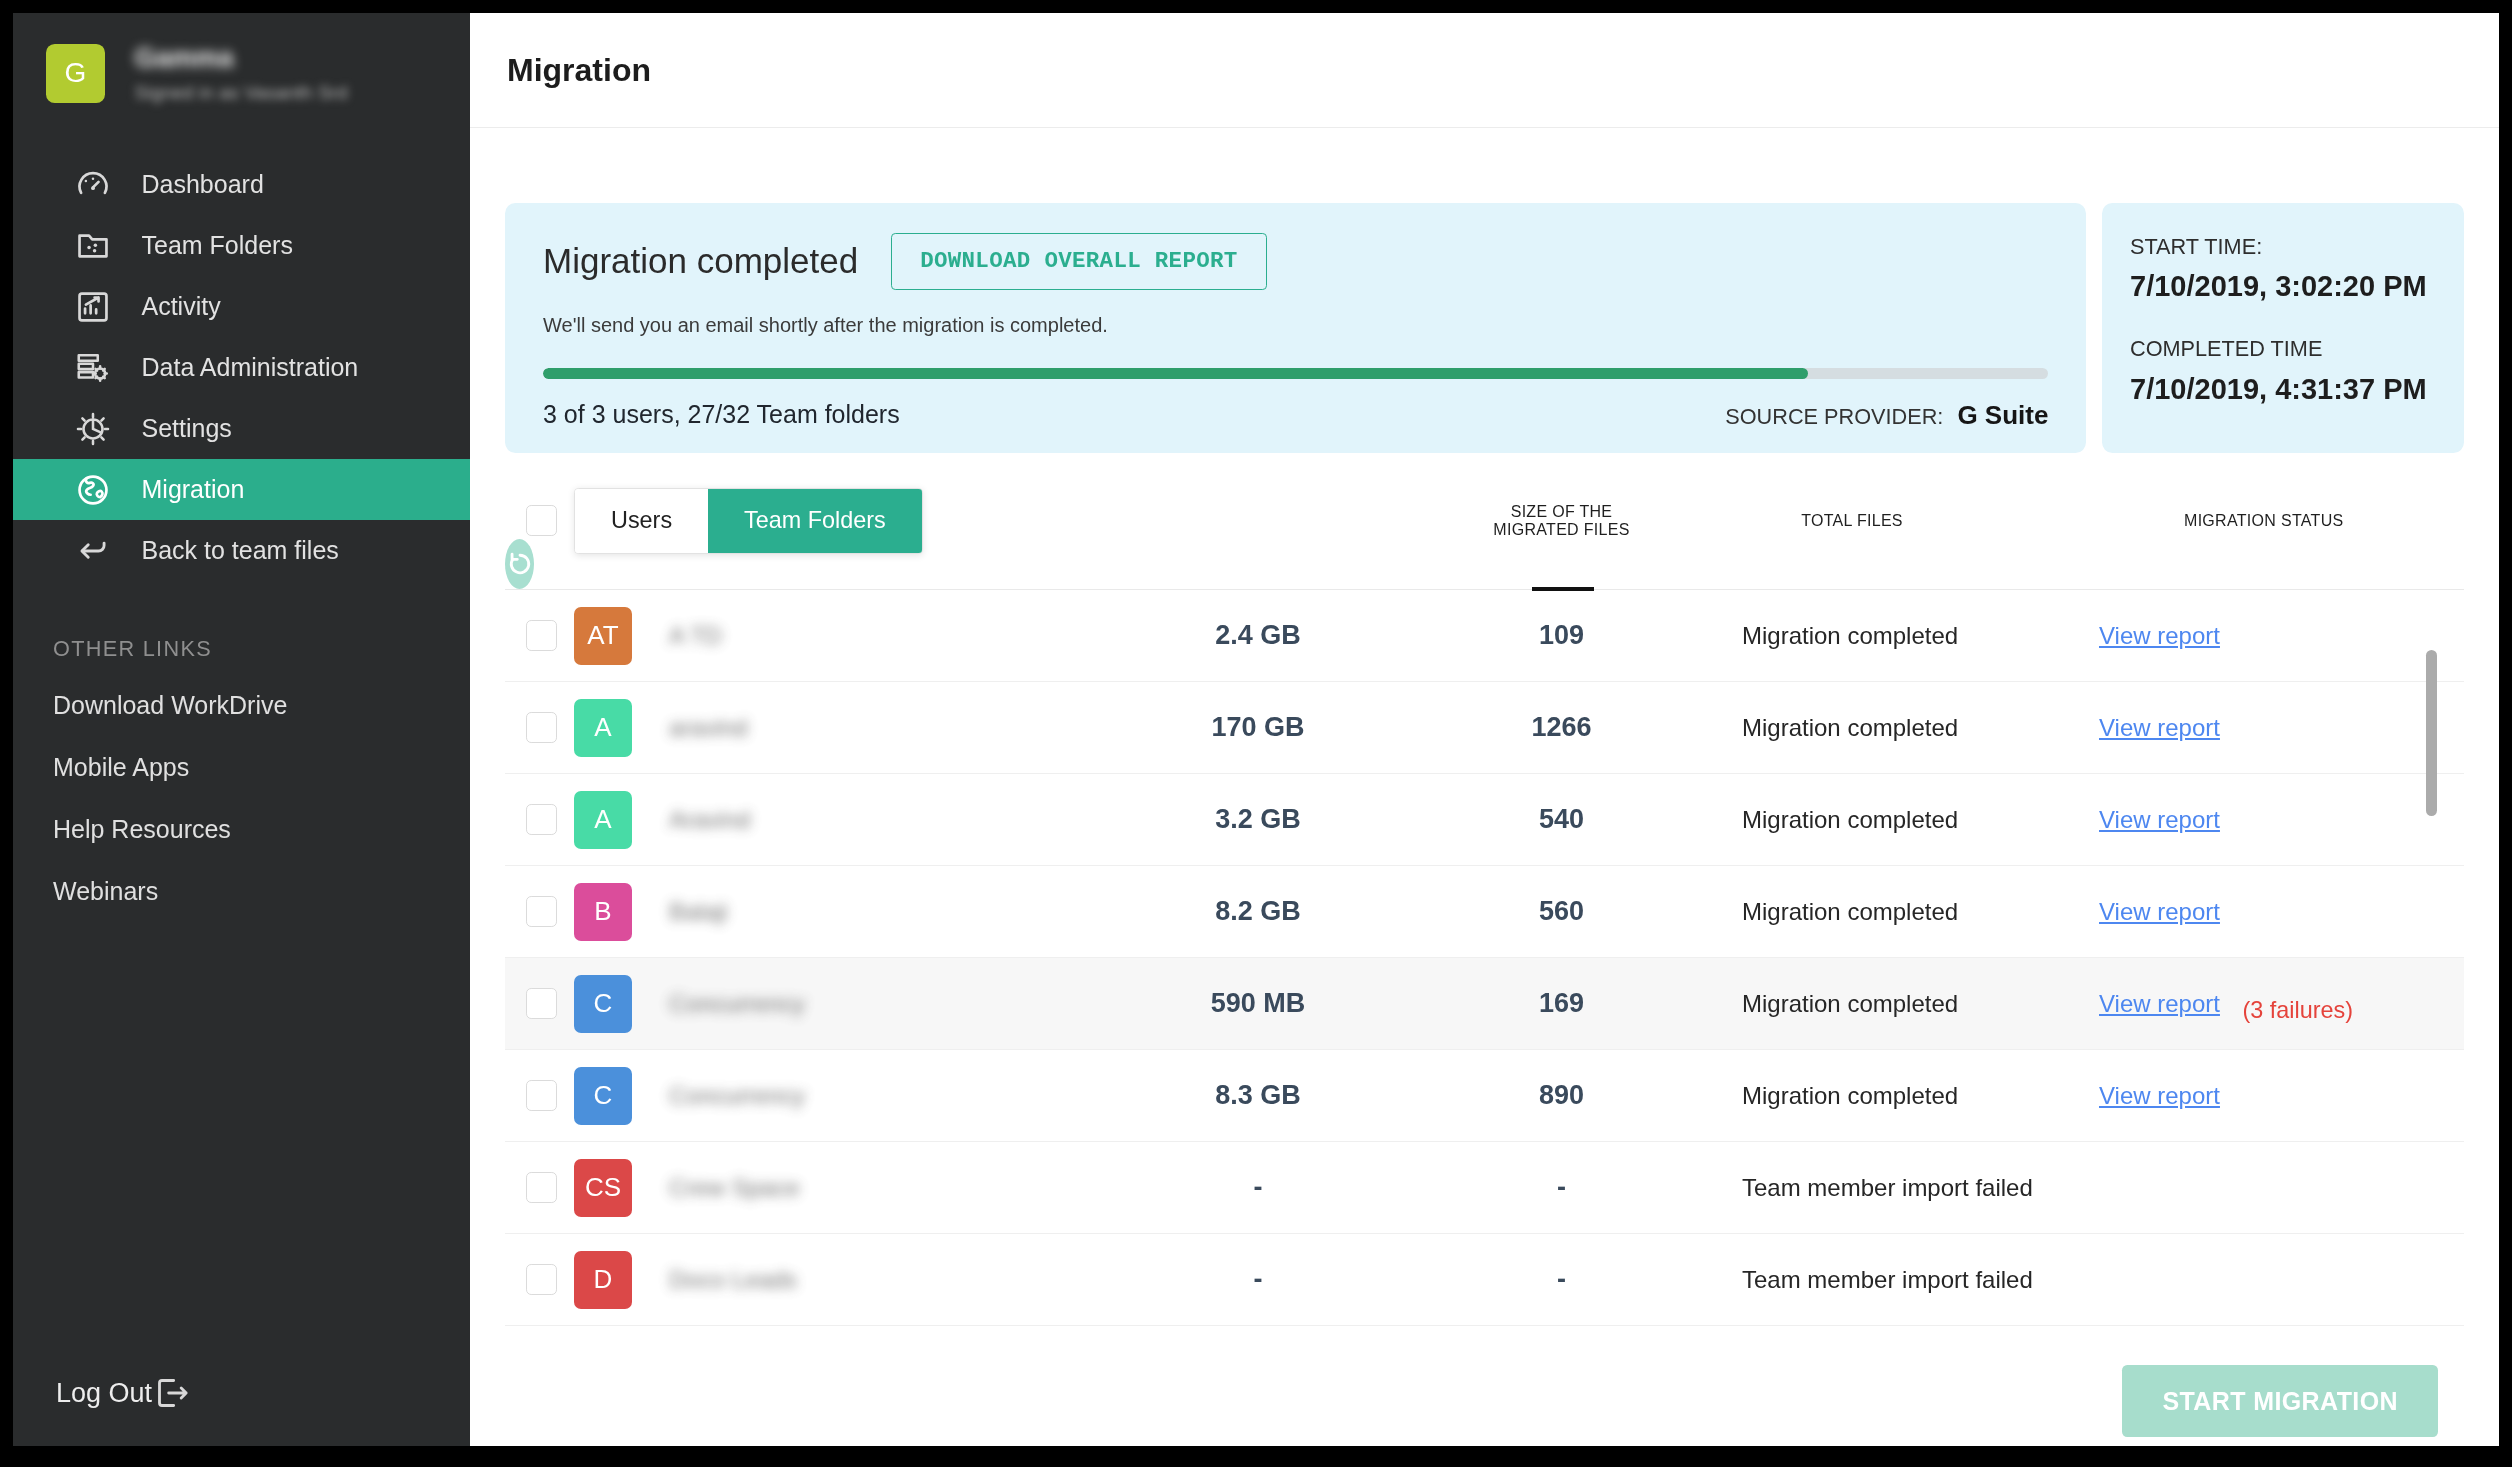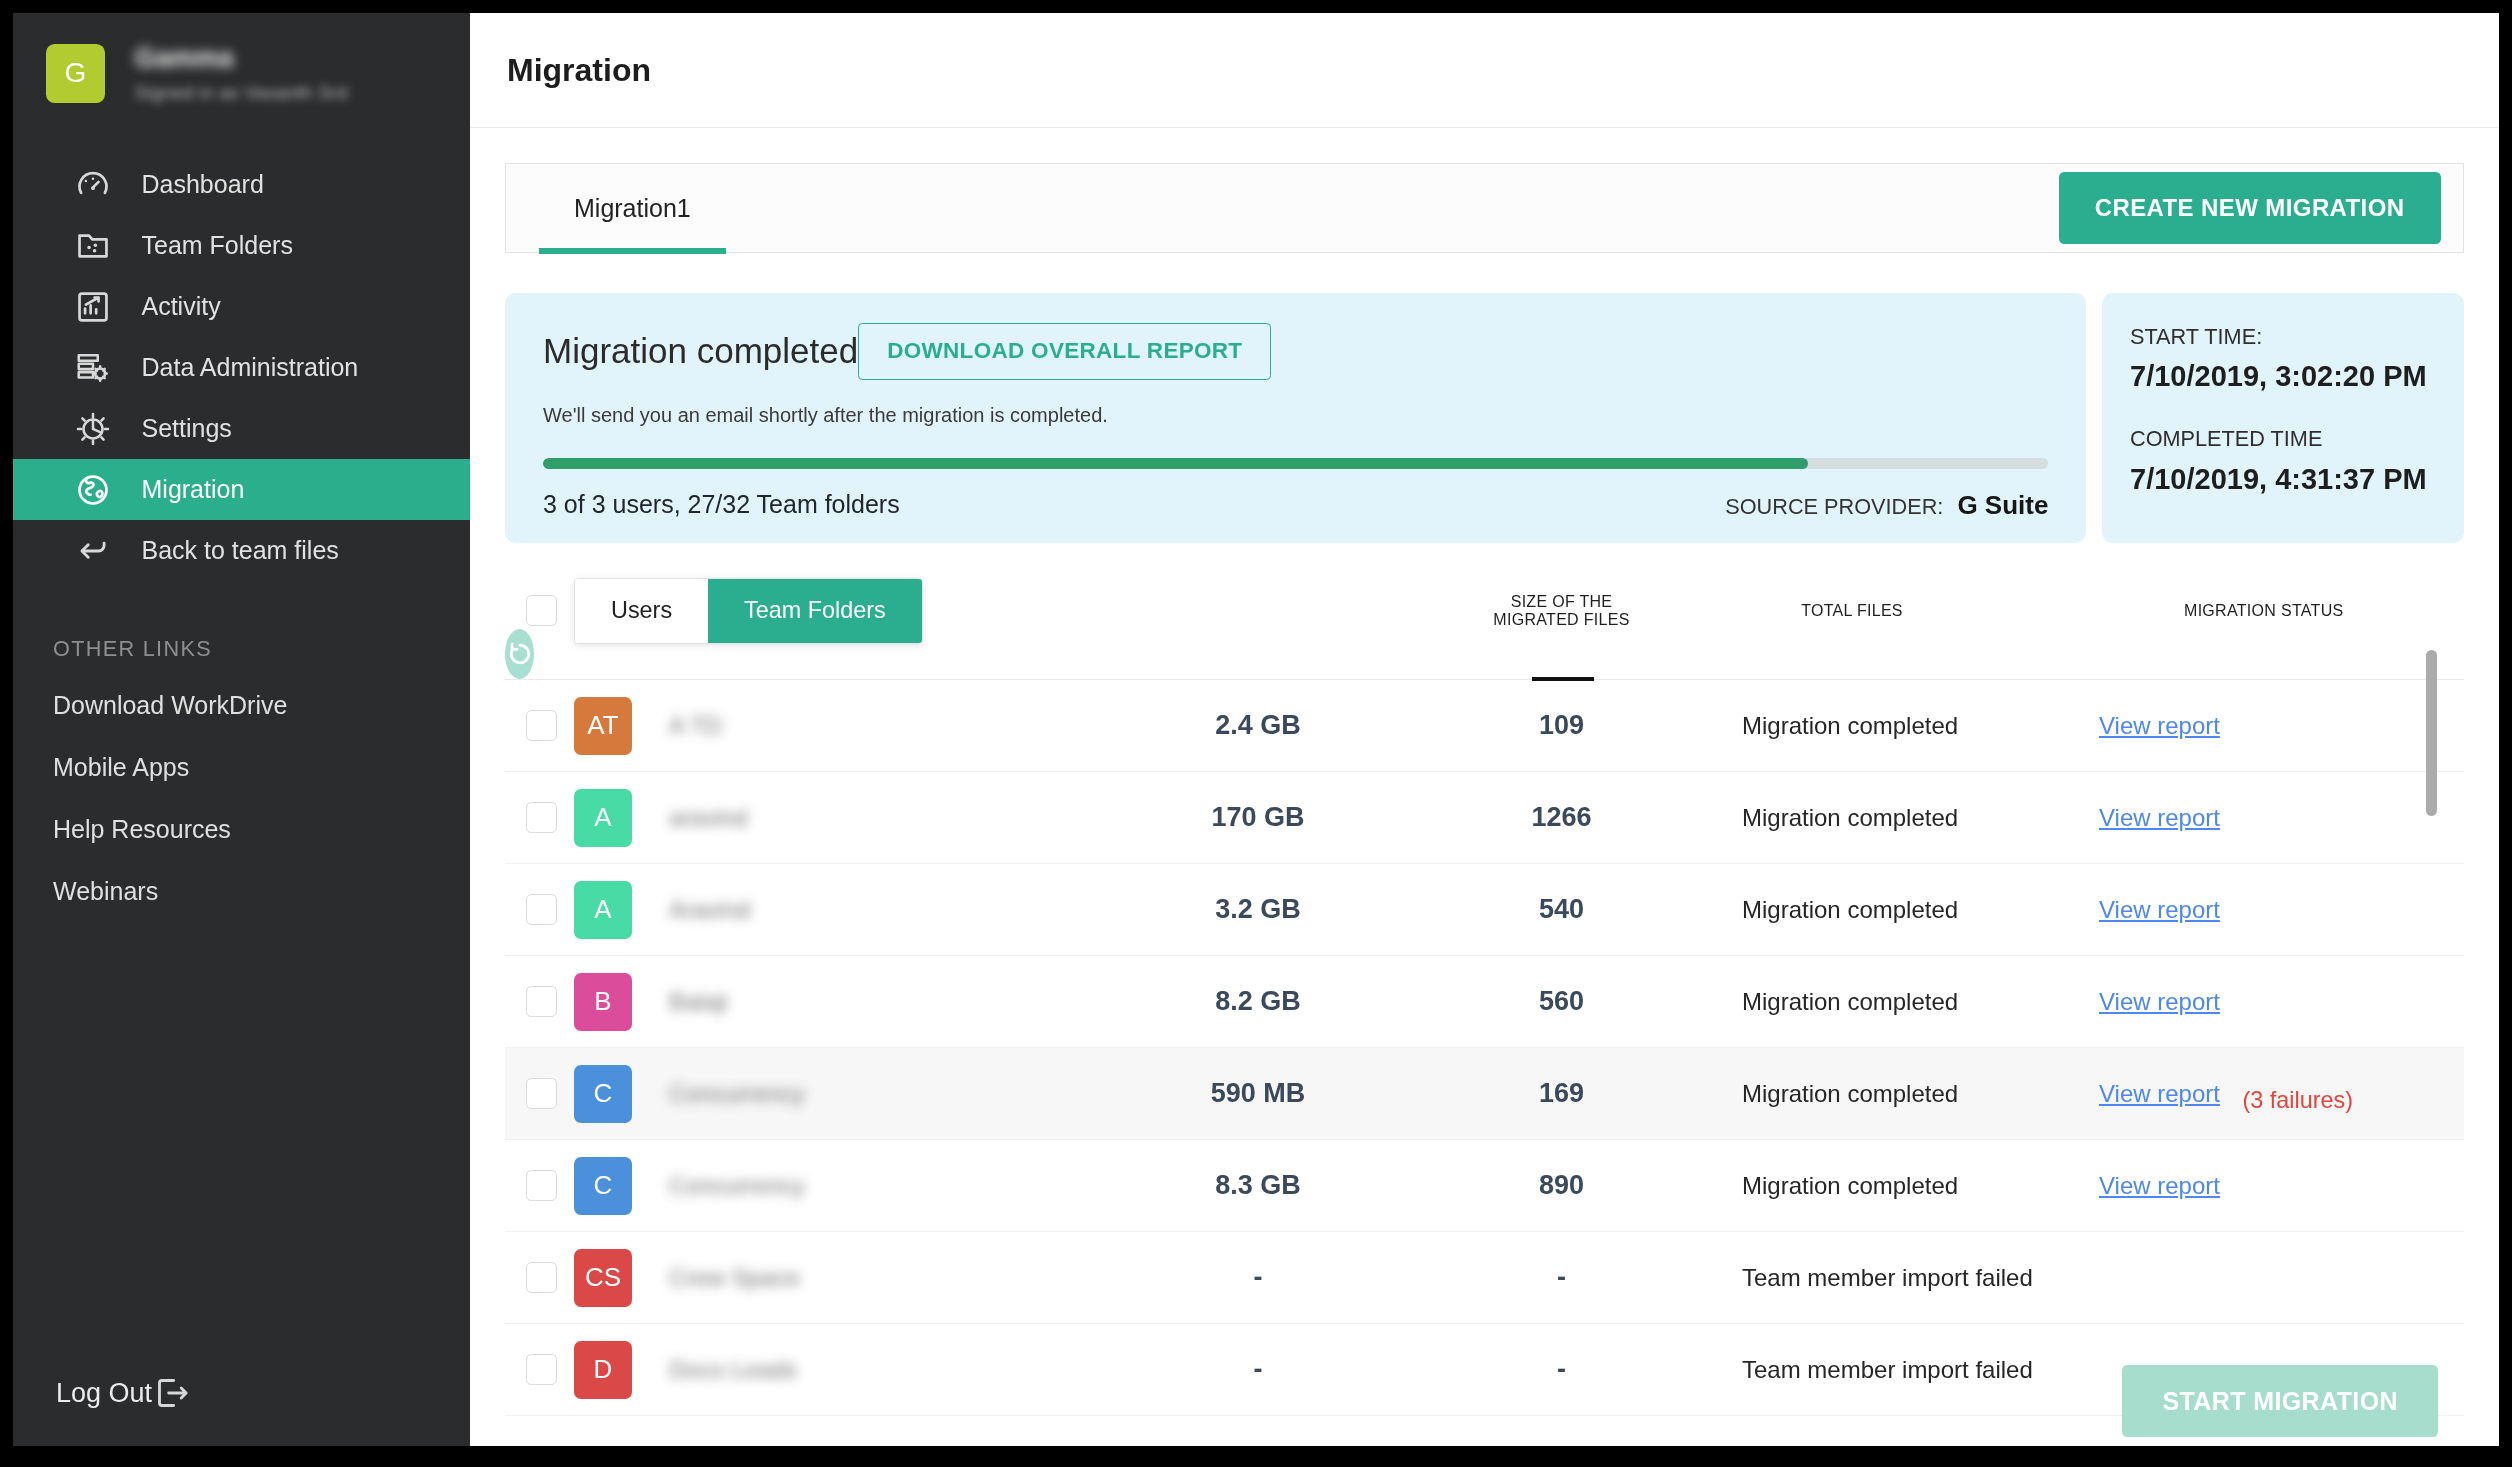--- a/index.html
+++ b/index.html
@@ -35,21 +35,21 @@
   .tab { position:relative; height:100%; display:flex; align-items:center; padding:0 35px; margin-left:33px; cursor:pointer; }
   .tab-label { font-size:25px; color:#222; }
   .tab-underline { position:absolute; left:0; right:0; bottom:-1.7px; height:6px; background:#2BAE8C; }
   .btn-create { background:#2BAE8F; color:#fff; border:none; border-radius:5.2px; font-size:24px; font-weight:700; letter-spacing:0.4px; padding:21.7px 36px; cursor:pointer; font-family:inherit; }
 
   
   .status-row { display:flex; gap:15.6px; margin-top:40px; }
   .status-card { flex:1; background:#E1F4FB; border-radius:10.4px; padding:29.5px 38px 24px 38px; position:relative; min-height:225px; }
   .sc-titlerow { display:flex; align-items:center; }
   .sc-title { font-size:35px; color:#2B2B2B; }
-  .btn-download { background:transparent; border:1.7px solid #2BAE8F; color:#2BAE8F; border-radius:4.3px; font-size:22.5px; font-weight:700; letter-spacing:0.3px; padding:14.7px 28px; cursor:pointer; font-family:Liberation Sans, sans-serif; }
+  .btn-download { margin-left:33px; background:transparent; border:1.7px solid #2BAE8F; color:#2BAE8F; border-radius:4.3px; font-size:22.5px; font-weight:700; letter-spacing:0.3px; padding:14.7px 28px; cursor:pointer; font-family:Liberation Mono, monospace; }
   .sc-note { margin-top:24px; font-size:20px; color:#3B3B3B; }
   .progress-track { margin-top:31px; height:11.3px; border-radius:6px; background:#D5DDE1; overflow:hidden; width:100%; }
   .progress-fill { height:100%; border-radius:6px; background:#2F9E6B; }
   .progress-text { margin-top:21px; font-size:25px; color:#20262E; }
   .source-row { position:absolute; right:38px; bottom:22.5px; display:flex; align-items:baseline; }
   .source-label { font-size:21.7px; color:#333; }
   .source-value { font-size:26px; font-weight:700; color:#161616; margin-left:14px; }
   .time-card { width:362px; flex-shrink:0; background:#E1F4FB; border-radius:10.4px; padding:31px 17.3px 0 28px; }
   .time-label { font-size:21.7px; color:#2E2E2E; }
   .time-value { font-size:29px; font-weight:700; color:#1E1E1E; margin-top:10.4px; }
@@ -199,27 +199,20 @@
     </div>
   </div>
 
   <div class="main">
     <div class="main-header">
       <div class="page-title">Migration</div>
     </div>
 
     <div class="content">
 
-      <div class="tabbar">
-        <div class="tab">
-          <span class="tab-label">Migration1</span>
-          <span class="tab-underline"></span>
-        </div>
-        <button class="btn-create">CREATE NEW MIGRATION</button>
-      </div>
 
       <div class="status-row">
         <div class="status-card">
           <div class="sc-titlerow">
             <span class="sc-title">Migration completed</span>
             <button class="btn-download">DOWNLOAD OVERALL REPORT</button>
           </div>
           <div class="sc-note">We'll send you an email shortly after the migration is completed.</div>
           <div class="progress-track">
             <div class="progress-fill" style="width: 84%;"></div>

